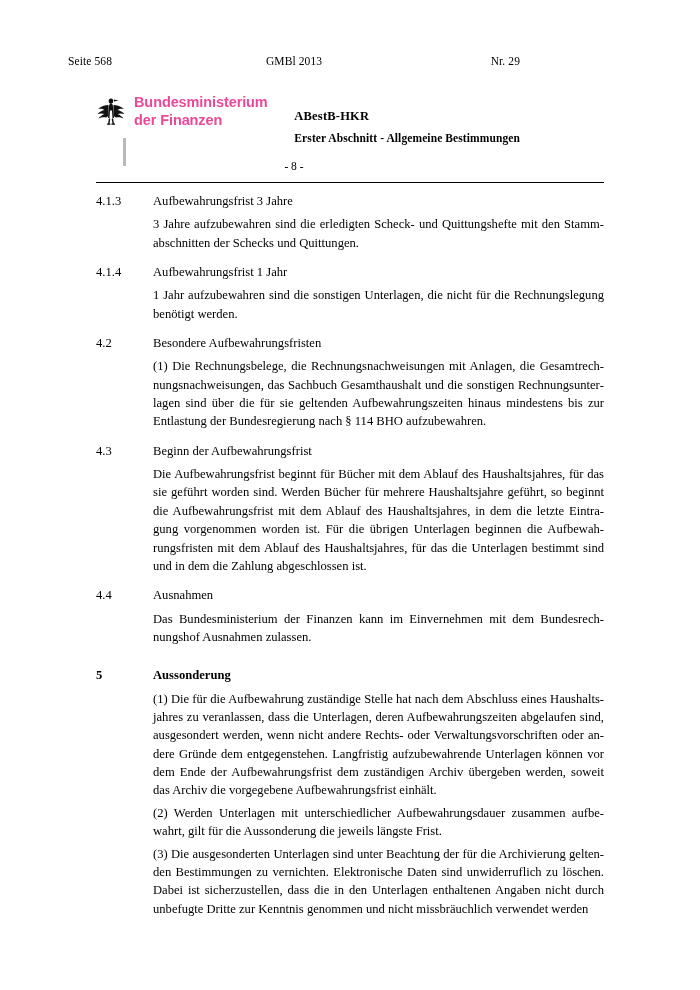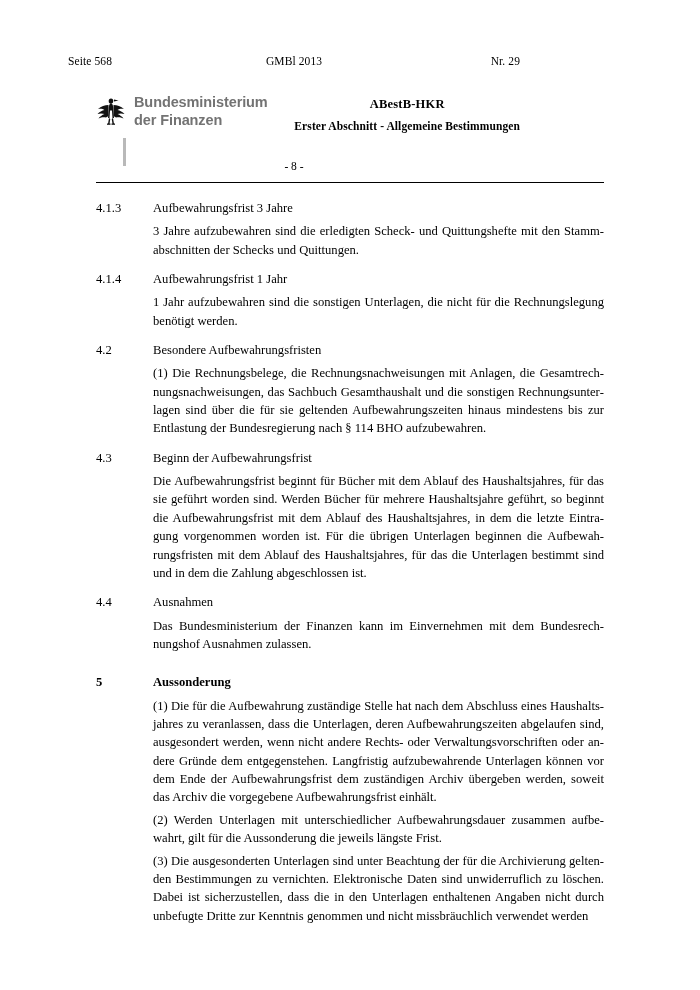--- a/index.html
+++ b/index.html
@@ -66,28 +66,28 @@
     width: 30px;
     height: 34px;
     margin-right: 8px;
     margin-top: 1px;
   }
   .ministry-name {
     font-family: "Liberation Sans", sans-serif;
     font-size: 14.5px;
     font-weight: bold;
     line-height: 1.22;
-    color: #737373;
+    color: #ec4899;
     letter-spacing: -0.1px;
   }
   .doc-id {
     position: absolute;
     right: 0;
-    top: 3px;
-    text-align: center;
+    top: 15px;
+    text-align: left;
   }
   .doc-id .line1 {
     font-family: "Liberation Serif", serif;
     font-size: 12.5px;
     font-weight: bold;
     letter-spacing: 0.2px;
   }
   .doc-id .line2 {
     font-family: Liberation Serif, serif;
     font-size: 11.5px;
@@ -118,21 +118,21 @@
     top: 182px;
     left: 96px;
     width: 508px;
     height: 1px;
     background: #000;
   }
 
   
   .content {
     position: absolute;
-    top: 199px;
+    top: 192px;
     left: 96px;
     width: 508px;
     font-size: 12.6px;
     line-height: 1.45;
   }
   .sec {
     display: flex;
     align-items: baseline;
     margin-top: 11px;
   }

